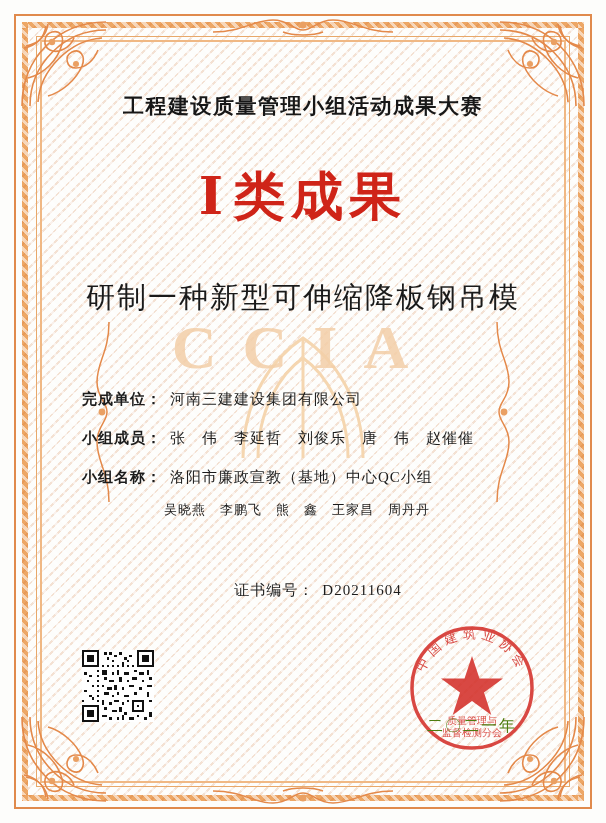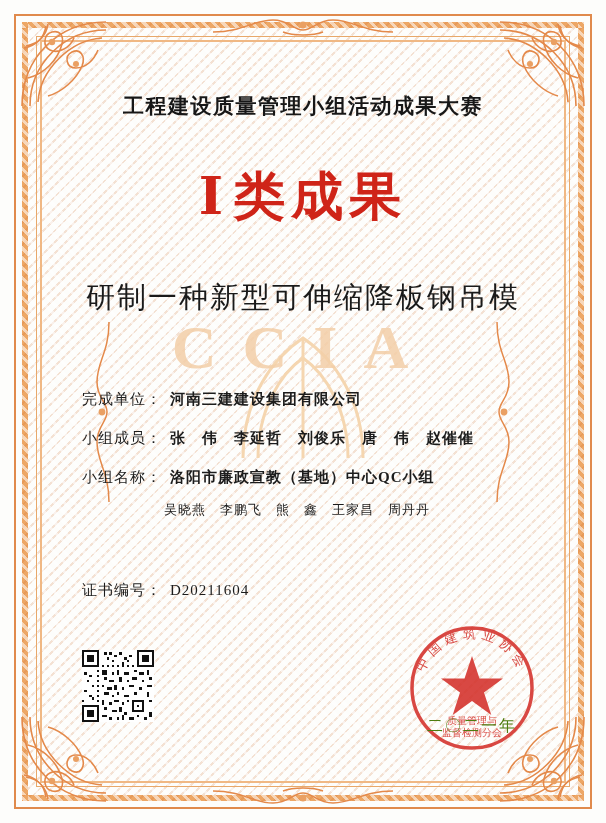--- a/index.html
+++ b/index.html
@@ -173,40 +173,41 @@
   }
   .field-row {
     display: flex;
     align-items: baseline;
     margin-bottom: 20px;
   }
   .field-label {
     flex: 0 0 auto;
     letter-spacing: 1px;
     white-space: nowrap;
+    font-weight: bold;
   }
   .field-value {
     margin-left: 8px;
     letter-spacing: 1px;
-    font-weight: bold;
   }
   .members-line2 {
     margin-left: 82px;
     letter-spacing: 1px;
     margin-top: -6px;
     margin-bottom: 20px;
     font-size: 13px;
   }
 
   .cert-no {
     margin-top: 62px;
     padding-left: 30px;
     font-size: 15px;
     letter-spacing: 1px;
     color: #1c1c1c;
+    text-align: center;
   }
   .cert-no .val { margin-left: 8px; }
 
   
   .qr {
     position: absolute;
     left: 82px;
     top: 650px;
     width: 72px;
     height: 72px;

